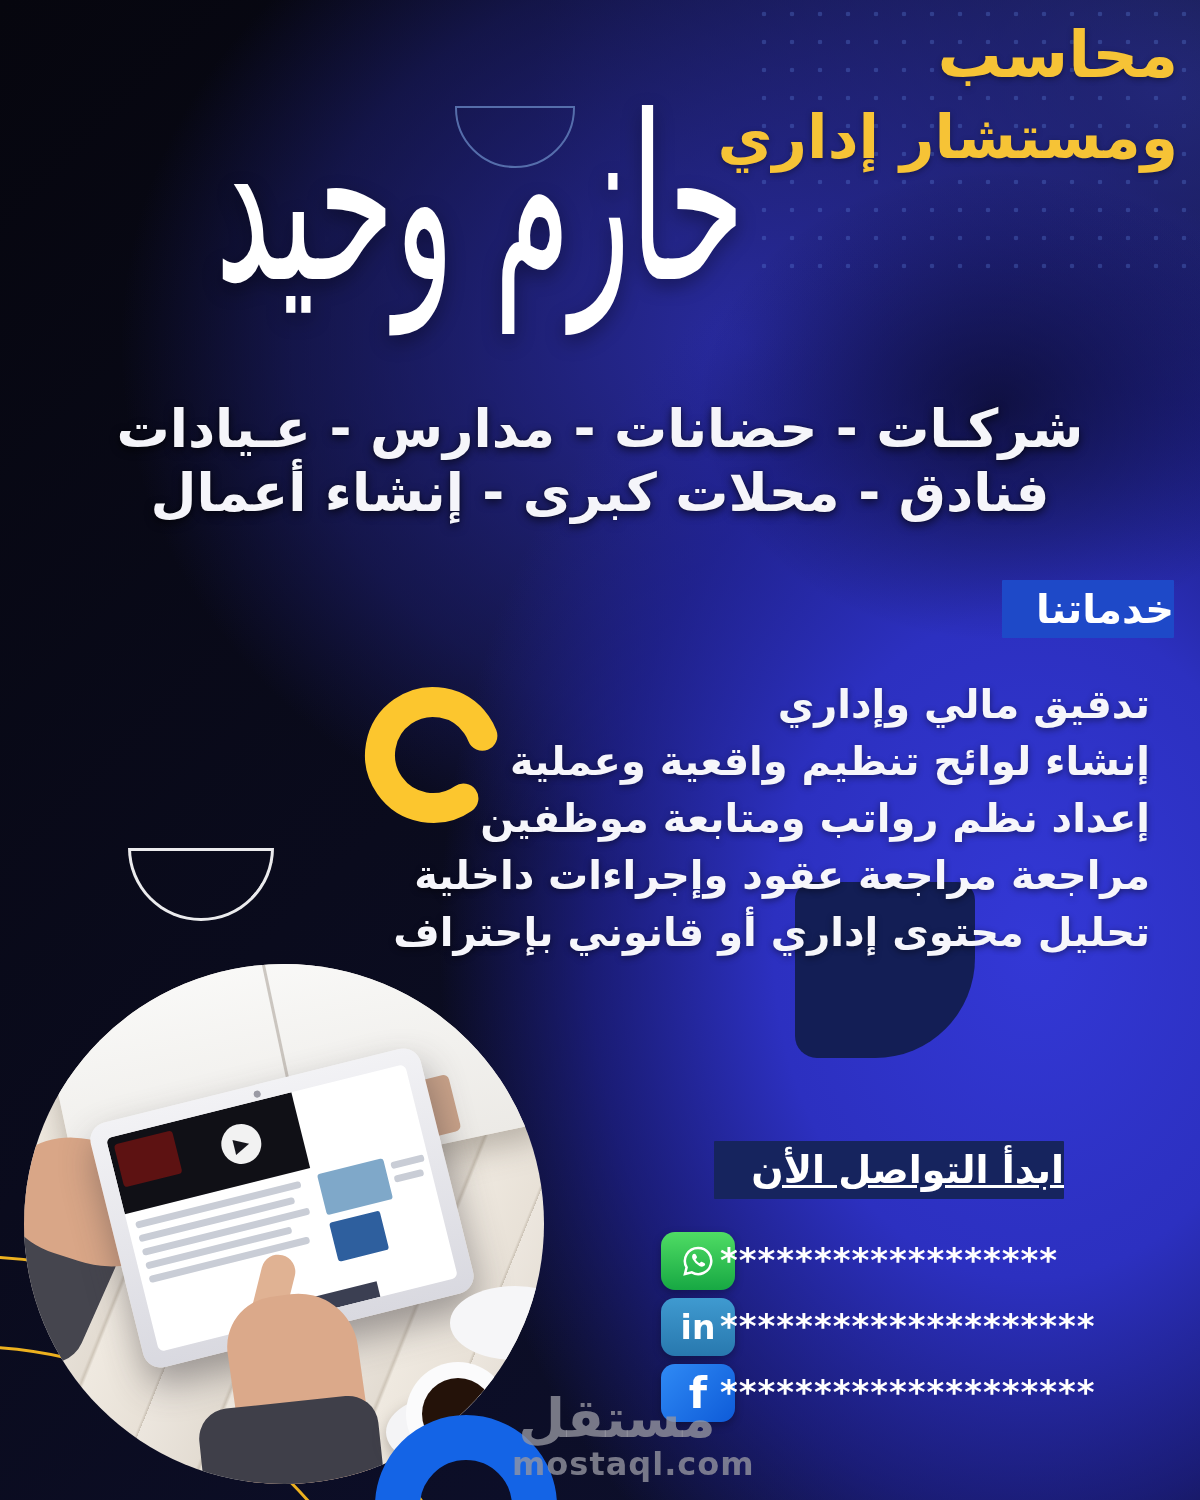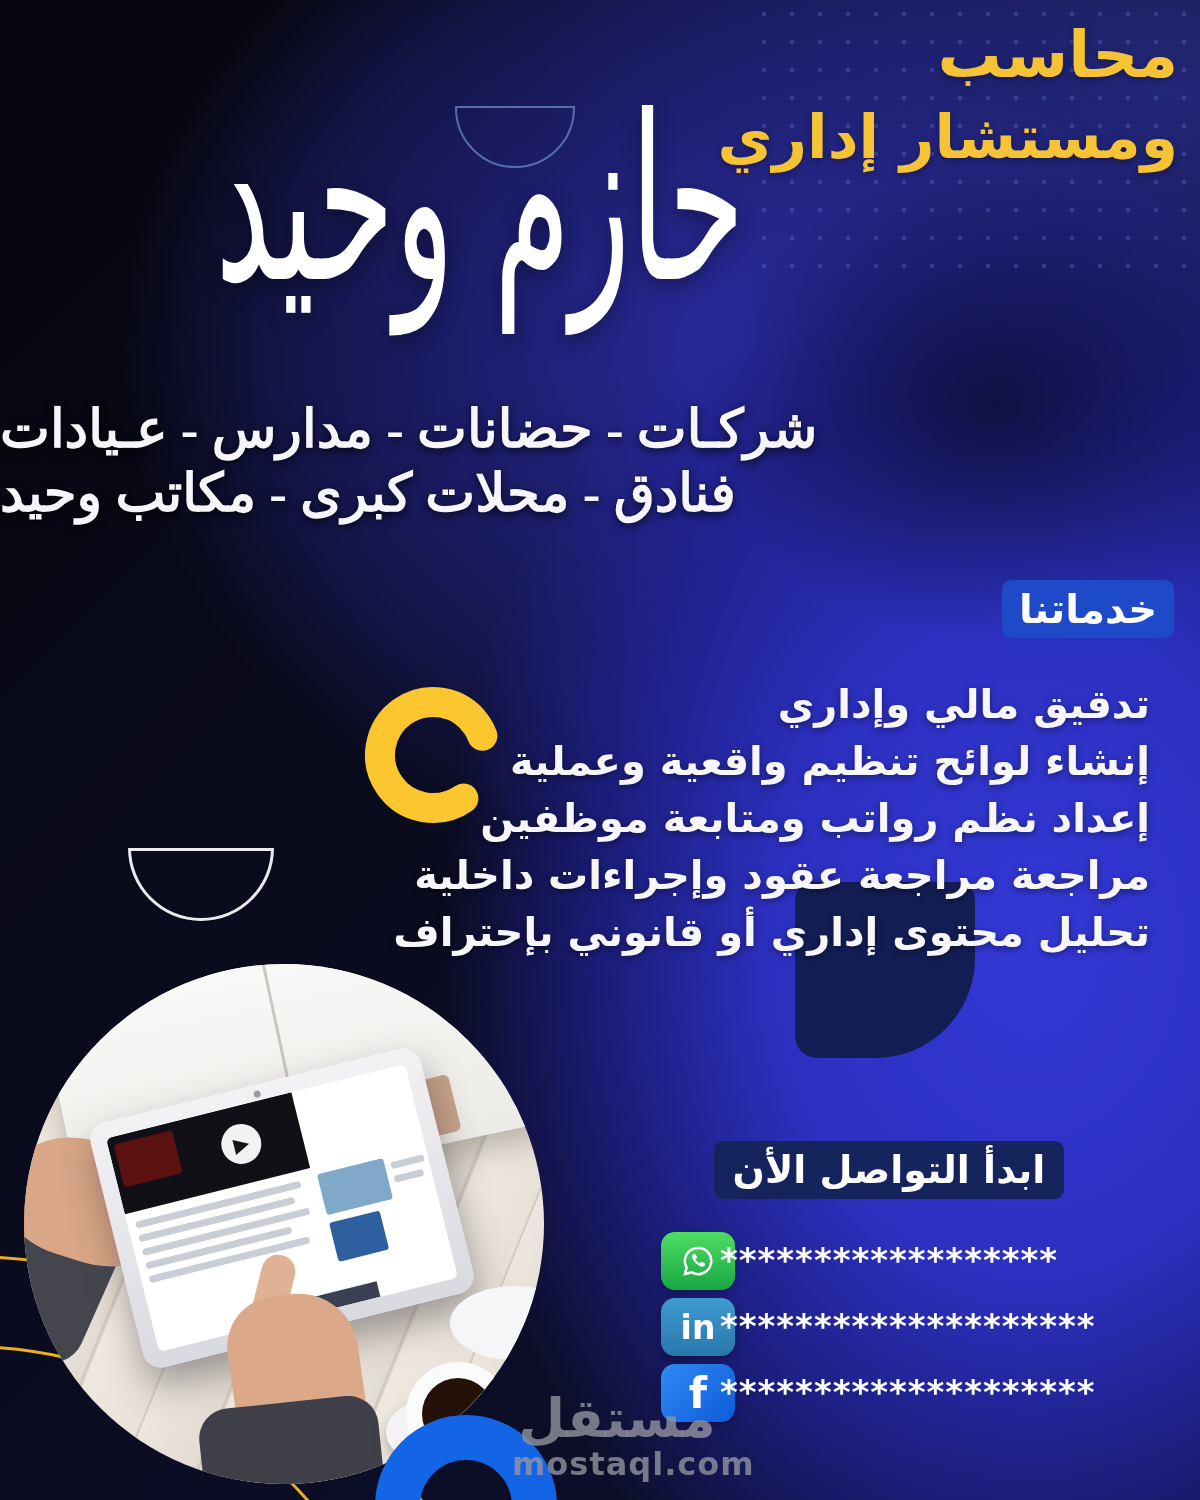--- a/index.html
+++ b/index.html
@@ -34,27 +34,27 @@
   .blue-donut{left:375px;top:1415px;width:182px;height:182px;border-radius:50%;
     border:45px solid #1464e6;z-index:6;}
   
   .tagline{right:22px;color:#f6c336;font-weight:bold;direction:rtl;text-align:right;z-index:3;
     text-shadow:0 2px 6px rgba(0,0,0,.35);}
   .tagline1{top:18px;font-size:64px;}
   .tagline2{top:102px;font-size:60px;margin-left:12px;}
   .name-title{left:210px;top:66px;width:540px;color:#fff;font-size:124px;font-weight:500;
     direction:rtl;text-align:center;transform:scaleY(1.85);transform-origin:top center;z-index:2;
     text-shadow:0 4px 14px rgba(0,0,0,.35);white-space:nowrap;}
-  .sectors{left:0;width:1200px;color:#f5f5fa;font-weight:800;direction:rtl;text-align:left;
-    font-size:53px;z-index:3;text-shadow:0 3px 10px rgba(0,0,0,.65), 0 0 2px rgba(0,0,0,.5);font-family:Liberation Serif, serif;}
+  .sectors{left:0;width:1200px;color:#f5f5fa;font-weight:800;direction:rtl;text-align:center;
+    font-size:53px;z-index:3;text-shadow:0 3px 10px rgba(0,0,0,.65), 0 0 2px rgba(0,0,0,.5);}
   .sectors1{top:398px;}
   .sectors2{top:462px;}
-  .badge{direction:rtl;text-align:center;color:#fff;font-weight:bold;z-index:3;border-radius:9px;}
+  .badge{direction:rtl;color:#fff;font-weight:bold;z-index:3;border-radius:1px;}
   .services-badge{left:1002px;top:580px;width:172px;height:58px;line-height:58px;font-size:40px;background:#1e49c8;}
-  .contact-badge{left:714px;top:1141px;width:350px;height:58px;line-height:58px;font-size:38px;background:#16245e;}
+  .contact-badge{left:714px;top:1141px;width:350px;height:58px;line-height:58px;font-size:38px;background:#16245e;text-decoration:underline;}
   .services-list{right:50px;top:648px;width:820px;direction:rtl;text-align:right;z-index:3;color:#f6f6fb;
     font-size:40px;font-weight:600;line-height:57px;text-shadow:0 2px 7px rgba(0,0,0,.45);margin-top:28px;}
   
   .channel-row{left:645px;width:520px;height:60px;z-index:3;}
   .row-wa{top:1232px;}.row-li{top:1298px;}.row-fb{top:1364px;}
   .chan-icon{position:absolute;left:16px;top:0;width:74px;height:58px;border-radius:14px;
     display:flex;align-items:center;justify-content:center;color:#fff;font-weight:bold;
     box-shadow:0 3px 8px rgba(0,0,0,.3);}
   .icon-wa{background:linear-gradient(180deg,#4fdc64,#17a843);}
   .icon-li{background:linear-gradient(180deg,#3f9ad0,#2878ae);font-size:33px;}
@@ -108,21 +108,21 @@
       <circle cx="71" cy="71" r="53" fill="none" stroke="#fcc62e" stroke-width="30" stroke-linecap="round" stroke-dasharray="262 333" transform="rotate(55 71 71)"></circle>
     </svg>
   </div>
   <div class="abs white-bowl"></div>
 
   <div class="abs tagline tagline1">محاسب</div>
   <div class="abs tagline tagline2">ومستشار إداري</div>
   <div class="abs name-title">حازم وحيد</div>
 
   <div class="abs sectors sectors1">شركـات - حضانات - مدارس - عـيادات</div>
-  <div class="abs sectors sectors2">فنادق - محلات كبرى - مكاتب وحيد</div>
+  <div class="abs sectors sectors2">فنادق - محلات كبرى - إنشاء أعمال</div>
 
   <div class="abs badge services-badge">خدماتنا</div>
   <div class="abs services-list">
     <div>تدقيق مالي وإداري</div>
     <div>إنشاء لوائح تنظيم واقعية وعملية</div>
     <div>إعداد نظم رواتب ومتابعة موظفين</div>
     <div>مراجعة مراجعة عقود وإجراءات داخلية</div>
     <div>تحليل محتوى إداري أو قانوني بإحتراف</div>
   </div>
 

